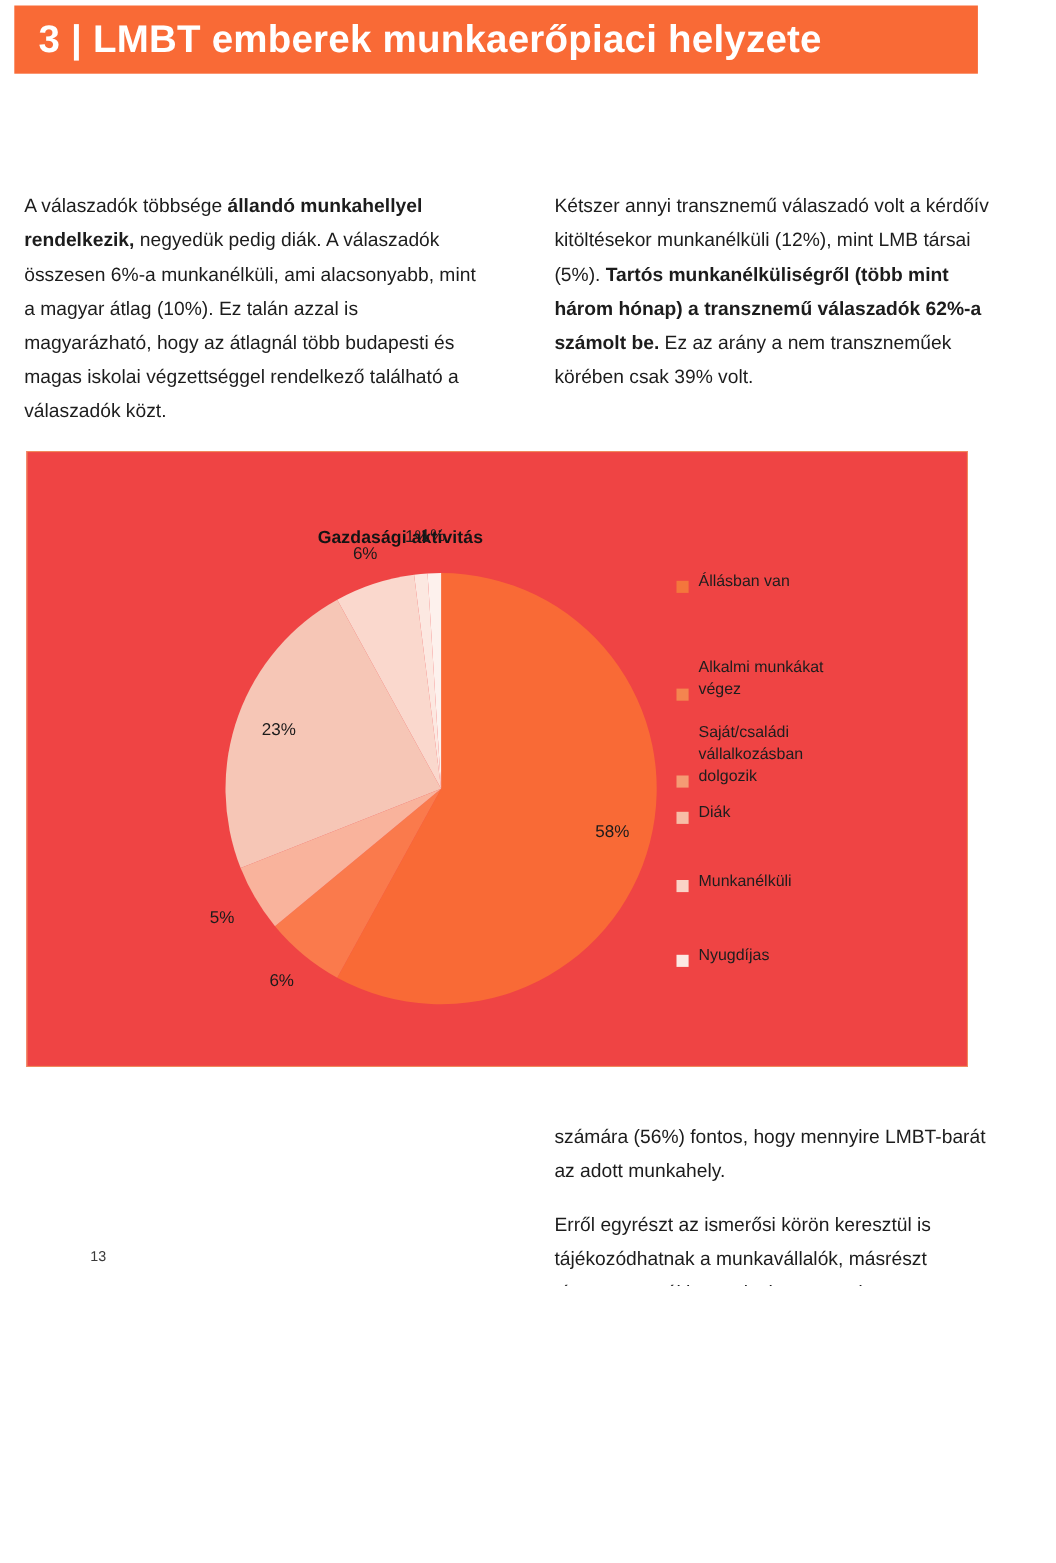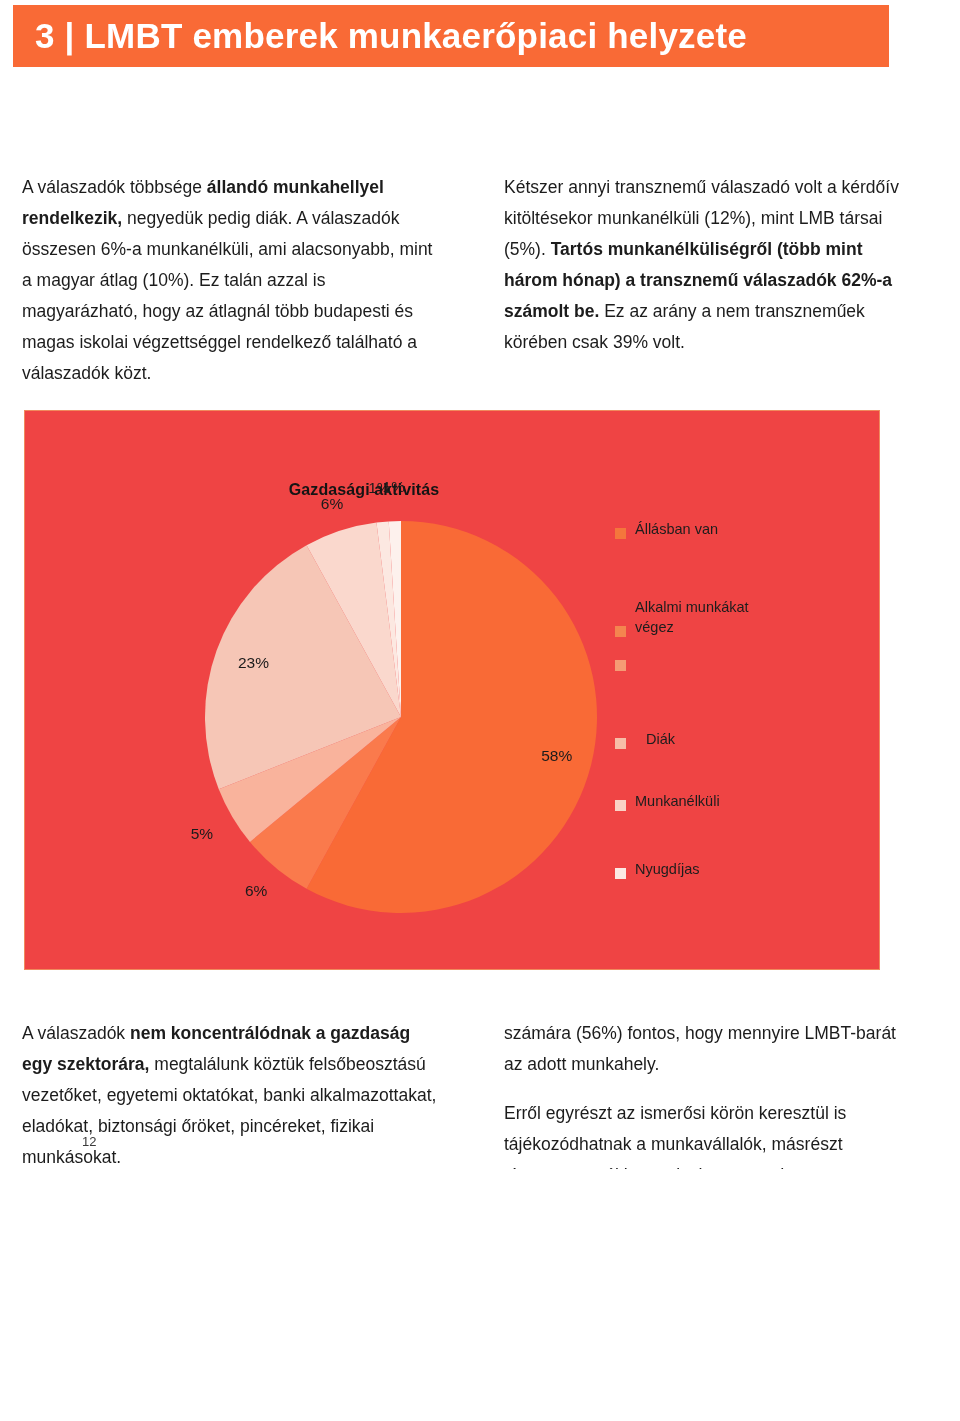--- a/index.html
+++ b/index.html
@@ -198,41 +198,43 @@
           <span class="legend-swatch" style="background: rgb(244, 118, 60);"></span>
           <span class="legend-label">Állásban van</span>
         </div>
         <div class="legend-item" style="top: 78px;">
           <span class="legend-swatch" style="background: rgb(244, 133, 79);"></span>
           <span class="legend-label">Alkalmi munkákat
 végez</span>
         </div>
         <div class="legend-item" style="top: 137px;">
           <span class="legend-swatch" style="background: rgb(245, 155, 116);"></span>
-        </div>
-        <div class="legend-item" style="top: 210px; gap: 11px;">
+          <span class="legend-label">Saját/családi
+vállalkozásban
+dolgozik</span>
+        </div>
+        <div class="legend-item" style="top: 210px;">
           <span class="legend-swatch" style="background: rgb(247, 189, 167);"></span>
           <span class="legend-label">Diák</span>
         </div>
         <div class="legend-item" style="top: 272px;">
           <span class="legend-swatch" style="background: rgb(250, 211, 198);"></span>
           <span class="legend-label">Munkanélküli</span>
         </div>
         <div class="legend-item" style="top: 340px;">
           <span class="legend-swatch" style="background: rgb(252, 233, 227);"></span>
           <span class="legend-label">Nyugdíjas</span>
         </div>
       </div>
   </div>
 
   <div class="cols-bottom">
     <div class="col left">
-      <p class="para">A válaszadók <b>nem koncentrálódnak a gazdaság egy szektorára,</b> megtalálunk köztük felsőbeosztású vezetőket, egyetemi oktatókat, banki alkalmazottakat, eladókat, biztonsági őröket, pincéreket, fizikai munkásokat.</p>
     </div>
     <div class="col right">
       <p class="para">számára (56%) fontos, hogy mennyire LMBT-barát az adott munkahely.</p>
       <p class="para">Erről egyrészt az ismerősi körön keresztül is tájékozódhatnak a munkavállalók, másrészt támpontot nyújthat az is, hogy az adott munkahelynek van-e esélyegyenlőségi terve, vagy zaklatás ellen védő szabályzata (ezekről később bővebben is lesz szó).</p>
     </div>
   </div>
 
-  <div class="page-number">12</div>
+  <div class="page-number">13</div>
 
 </div>
 
 </body></html>

